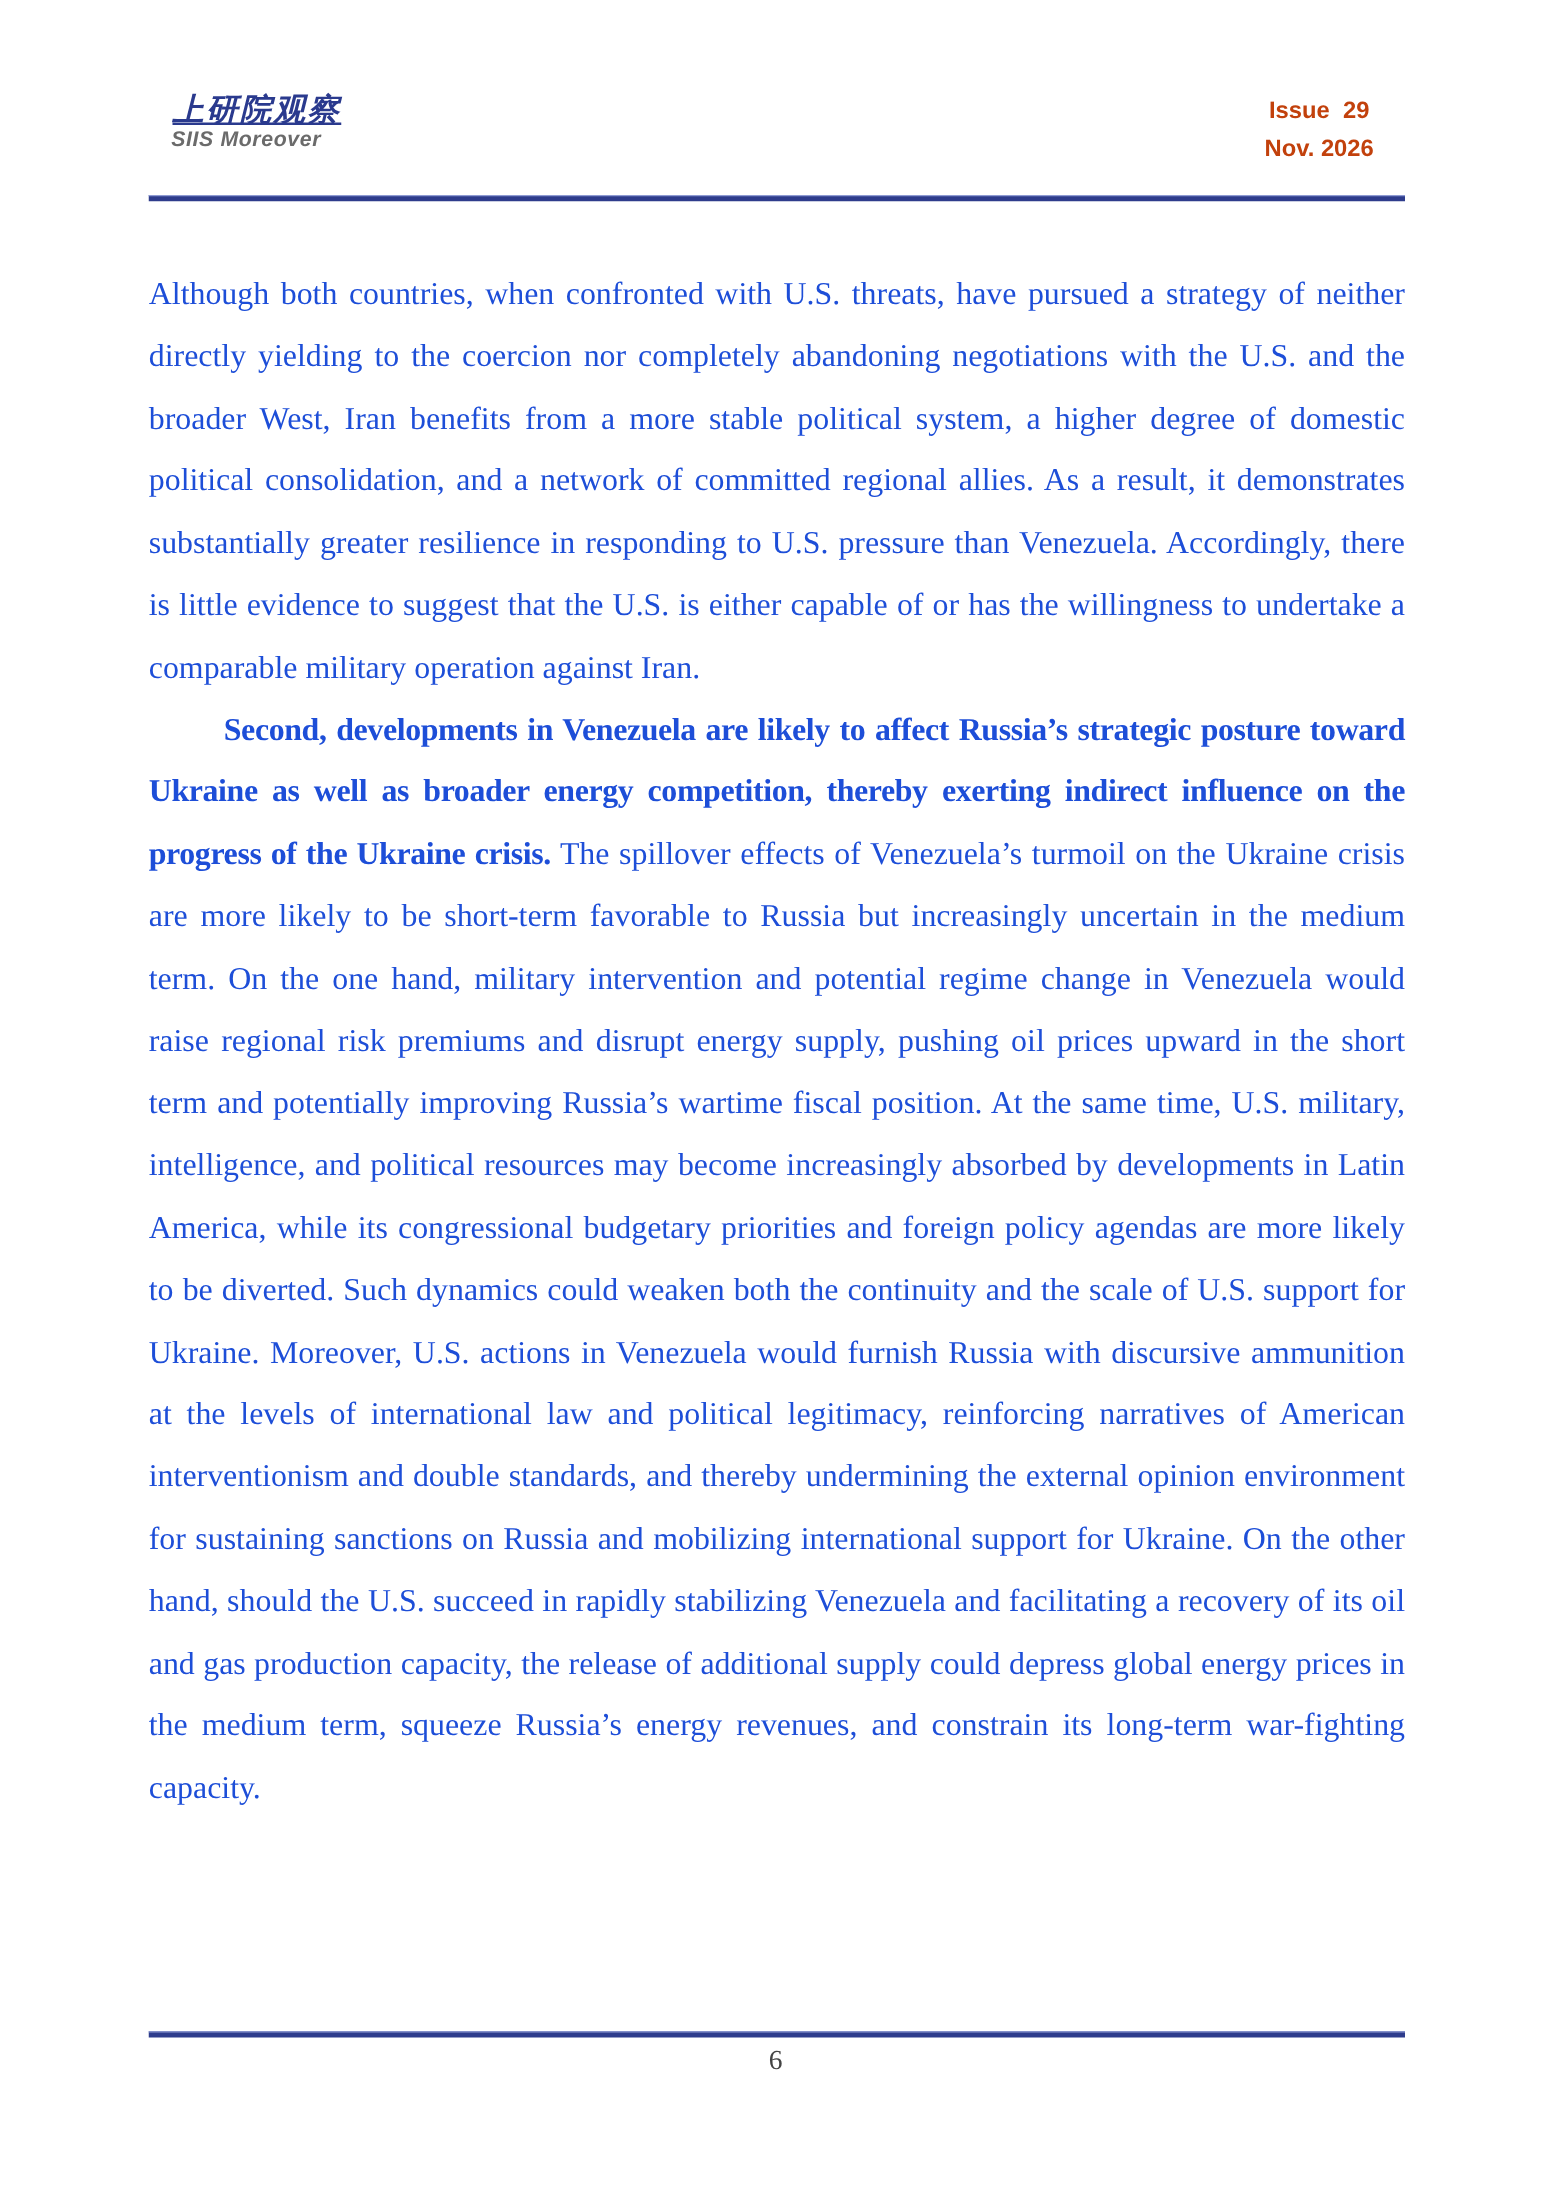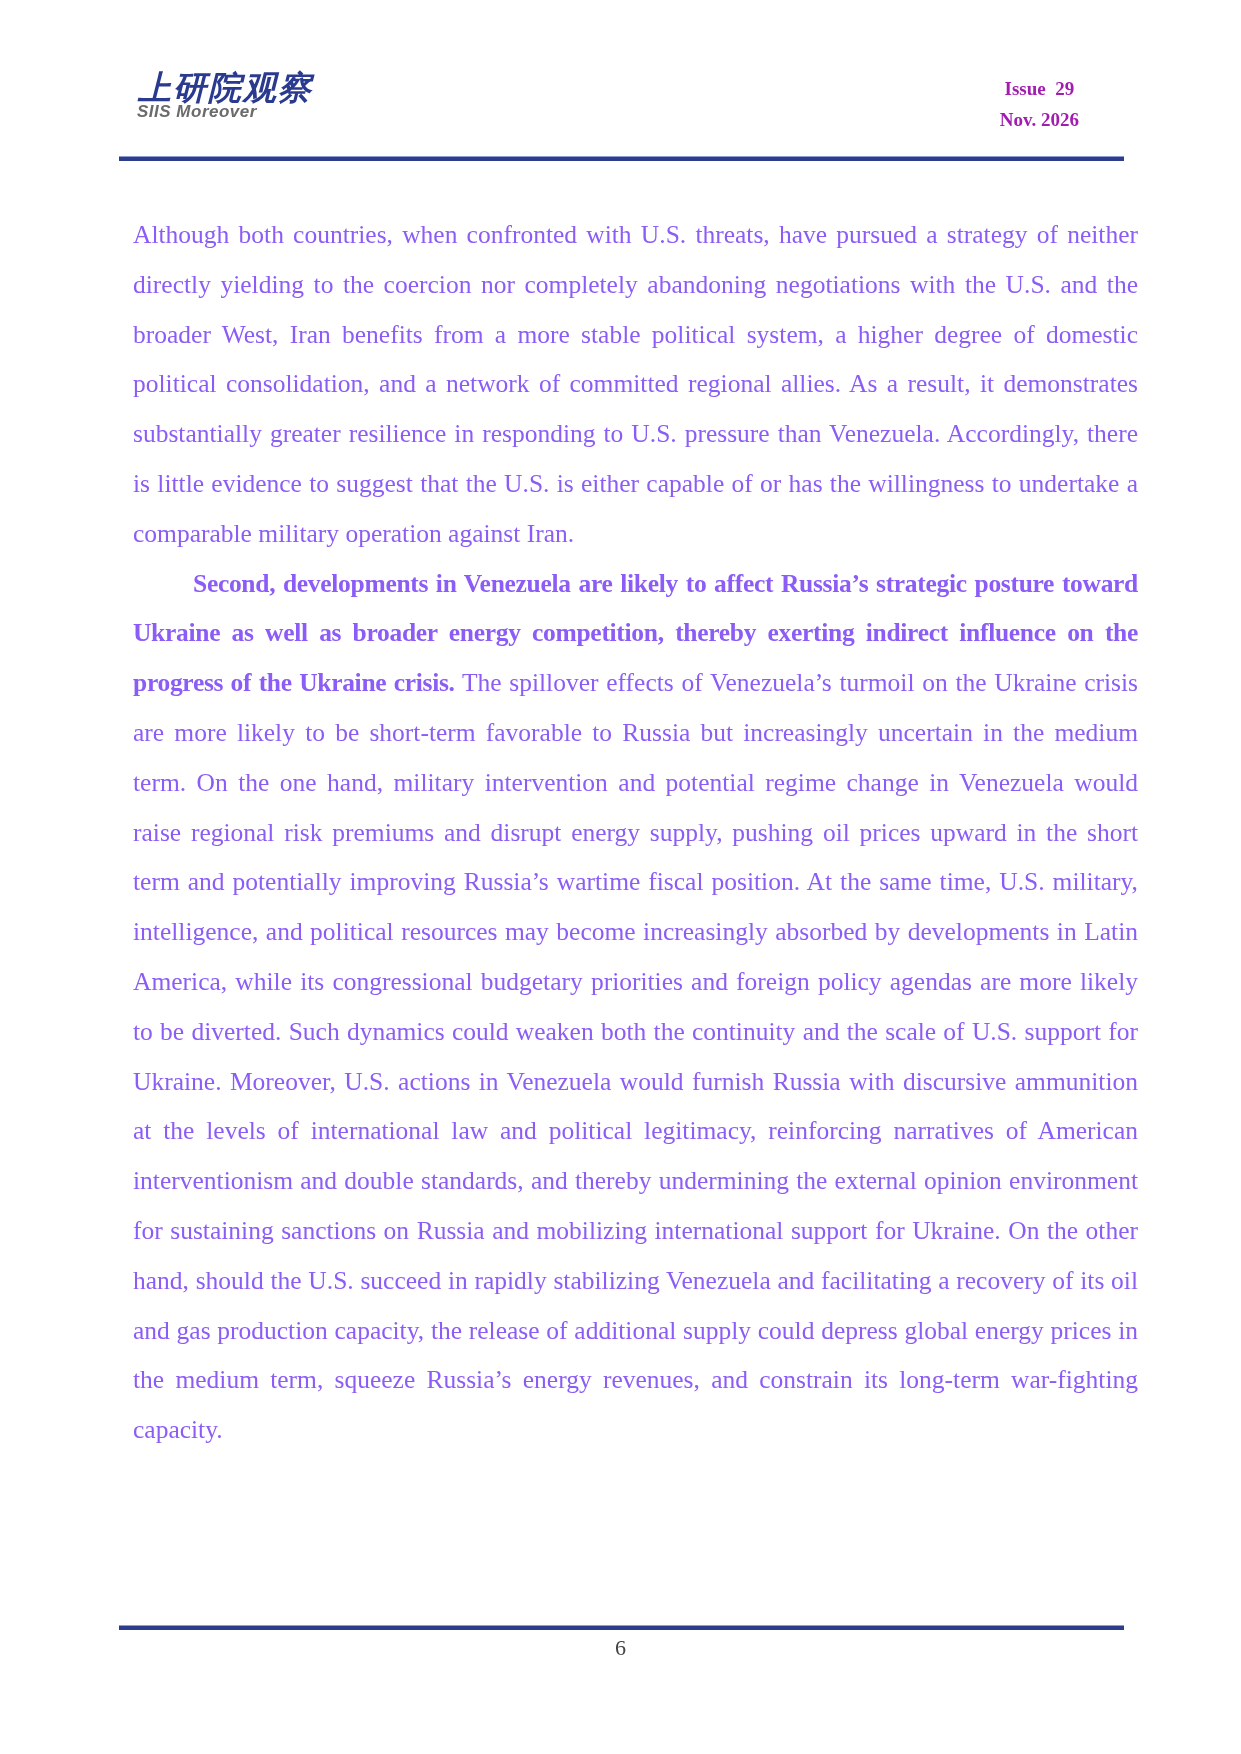--- a/index.html
+++ b/index.html
@@ -1,29 +1,29 @@
 <!DOCTYPE html>
 <html><head>
 <meta charset="utf-8">
 <style>
   html, body { margin: 0; padding: 0; background: #ffffff; }
   body { width: 1241px; height: 1754px; position: relative; overflow: hidden; }
   .page { position: absolute; left: 0; top: 0; width: 1241px; height: 1754px; background: #fff; }
 
   .logo { position: absolute; left: 138px; top: 74px; }
-  .logo-cn { font-family: "DejaVu Serif", serif; font-size: 33px; font-style: italic; font-weight: bold; color: #2a3a8e; letter-spacing: 2px; line-height: 28px; }
+  .logo-cn { font-family: "DejaVu Serif", serif; font-size: 25px; font-style: italic; font-weight: bold; color: #2a3a8e; letter-spacing: 2px; line-height: 28px; text-decoration: underline; }
   .logo-en { font-family: "Liberation Sans", sans-serif; font-size: 17px; font-style: italic; font-weight: bold; color: #6b6b6b; letter-spacing: 0.5px; line-height: 20px; margin-left: -1px; }
 
-  .issue { position: absolute; right: 162px; top: 73px; text-align: center; font-family: Liberation Serif, serif; font-weight: bold; color: #a21caf; font-size: 19px; line-height: 31px; }
+  .issue { position: absolute; right: 142px; top: 73px; text-align: center; font-family: Liberation Sans, sans-serif; font-weight: bold; color: #c2410c; font-size: 19px; line-height: 31px; }
 
   .rule { position: absolute; left: 119px; width: 1005px; height: 4px; background: #2e3c8c; border-top: 1px solid #8f9bd3; }
   .rule-top { top: 156px; }
   .rule-bottom { top: 1625px; }
 
-  .body { position: absolute; left: 119px; top: 210px; width: 1005px; font-family: "Liberation Serif", serif; font-size: 25.5px; line-height: 49.8px; color: #8b5cf6; text-align: justify; margin-left: 14px; }
+  .body { position: absolute; left: 119px; top: 210px; width: 1005px; font-family: "Liberation Serif", serif; font-size: 25.5px; line-height: 49.8px; color: #1d4ed8; text-align: justify; }
   .body p { margin: 0; }
   .body p.indent { text-indent: 60px; }
   .body b { font-weight: bold; letter-spacing: -0.3px; }
 
   .page-num { position: absolute; left: 0; width: 1241px; top: 1635px; text-align: center; font-family: "Liberation Serif", serif; font-size: 22px; color: #444; }
 </style>
 </head>
 <body>
 
 <div class="page">

